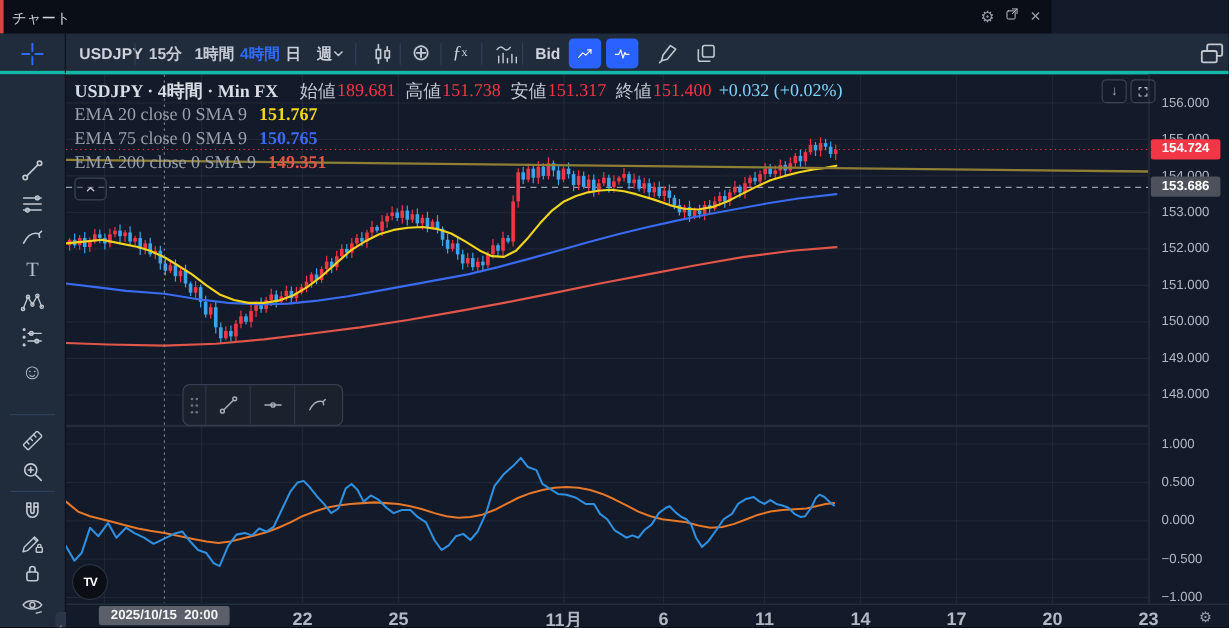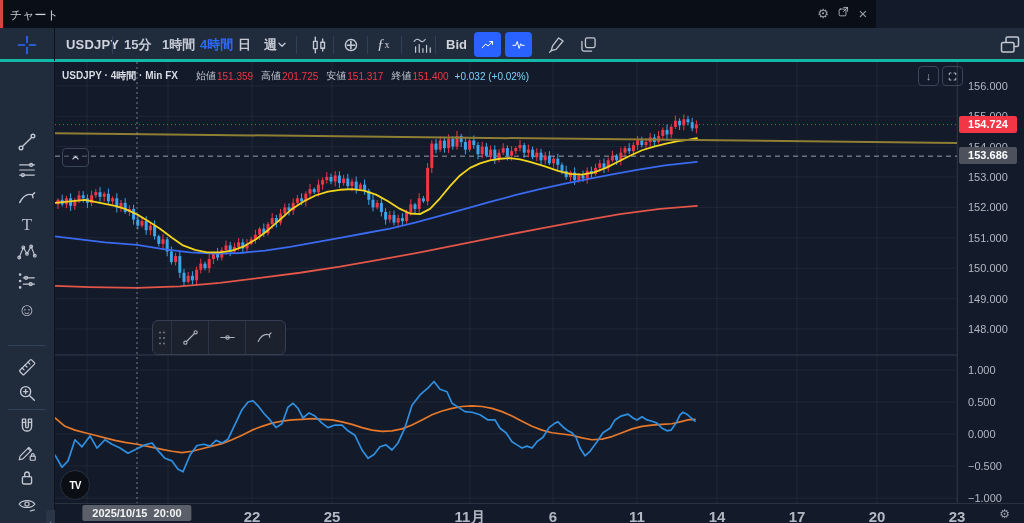--- a/index.html
+++ b/index.html
@@ -34,21 +34,21 @@
            border-right:1px solid #0e141f;box-sizing:border-box;}
   .tool{position:absolute;left:0;width:54px;height:26px;display:flex;align-items:center;
         justify-content:center;cursor:pointer;color:#b7bdc9;}
   .tool svg{display:block;}
   .hsep{position:absolute;left:8px;width:38px;height:1px;background:#31405a;}
   .side-collapse{position:absolute;left:46px;top:448px;width:9px;height:28px;background:#2a3648;
                  border-radius:4px 0 0 4px;color:#9aa0ab;font-size:10px;line-height:28px;
                  text-align:center;cursor:pointer;}
   
   #chart-svg{position:absolute;left:55px;top:62px;}
-  .legend{position:absolute;left:62px;top:66px;font-size:10px;z-index:5;}
+  .legend{position:absolute;left:62px;top:66px;font-size:15px;z-index:5;font-family:Liberation Serif, serif;}
   .legend-row{height:20px;display:flex;align-items:center;white-space:nowrap;}
   .legend-title{color:#d8dce4;font-weight:bold;margin-right:10px;}
   .ohlc-lbl{color:#c3c8d2;margin:0 1px 0 8px;}
   .ohlc-val{color:#f23645;}
   .chg{color:#7dd3fc;margin-left:6px;}
   .ind-lbl{color:#9aa1ad;margin-right:10px;}
   .ind-val{font-weight:bold;}
   .collapse-btn{position:absolute;left:62px;top:148px;width:25px;height:17px;border:1px solid #3b4557;
                 border-radius:4px;display:flex;align-items:center;justify-content:center;
                 cursor:pointer;z-index:5;background:rgba(19,26,41,.4);}
@@ -620,29 +620,43 @@
       <line x1="0" y1="71.22400000000007" x2="902" y2="80.95199999999986" stroke="#8f7f34" stroke-width="2"></line>
       <polyline points="0,356 10,364.32 20,368.16 30,370.72 40,373.28 50,375.84 60,378.4 70,380.32 82,382.24 95,384.8 107,387.36 117,389.28 127,390.56 137,389.28 147,386.72 157,384.16 167,381.6 177,377.76 187,373.28 197,368.16 207,364.32 217,361.12 227,359.2 237,357.92 247,357.28 257,356.64 267,357.28 277,357.92 287,359.84 297,362.4 307,365.6 317,368.16 327,369.44 337,368.8 347,366.88 357,363.04 367,357.92 377,352.8 387,348.96 397,346.4 407,344.48 417,343.84 427,344.48 437,346.4 447,349.6 457,354.08 467,359.2 477,364.32 487,368.16 497,370.72 507,372 517,373.28 527,375.84 537,377.76 547,377.12 557,374.56 567,370.72 577,366.88 587,364.32 597,363.04 607,362.4 617,361.76 625,359.84 633,357.92 640,357.28" fill="none" stroke="#e5782a" stroke-width="1.7" stroke-linejoin="round" stroke-linecap="round"></polyline>
       <polyline points="0,393.12 7,405.28 13,398.88 20,377.76 27,384.8 35,373.92 42,386.08 50,377.76 57,382.24 65,386.08 73,391.2 82,386.784 90,382.88 97,380.96 103,388.64 110,396.32 117,398.88 123,407.2 128,409.76 135,393.12 142,383.52 149,382.24 155,384.16 161,378.4 167,380.96 173,377.12 180,362.4 187,347.68 193,340 198,338.72 203,343.84 209,351.52 215,357.92 221,365.6 227,361.76 233,345.12 238,341.28 243,346.4 248,356 254,350.88 260,354.08 267,361.12 273,365.6 280,363.04 287,363.04 293,368.8 300,373.28 307,388 313,396.32 319,392.48 325,384.8 331,382.88 337,388 343,380.96 350,365.6 357,343.2 365,332.96 373,325.92 379,319.52 385,327.2 392,329.76 397,341.28 403,345.12 410,349.6 417,350.24 425,352.8 433,357.92 440,357.92 445,366.24 451,370.72 457,379.68 462,382.88 467,386.08 472,384.16 477,386.08 482,379.68 488,375.2 494,365.6 500,361.12 503,359.84 508,364.96 513,368.8 517,370.72 521,375.2 525,386.08 530,393.76 535,389.28 542,379.68 548,370.72 555,366.24 560,357.92 566,354.08 573,352.16 578,356 582,357.92 587,354.72 592,357.92 597,359.2 602,361.12 607,366.24 612,368.8 616,368.16 621,361.12 625,352.8 628,350.24 632,352.16 636,356 640,359.2" fill="none" stroke="#2f8fe0" stroke-width="1.7" stroke-linejoin="round" stroke-linecap="round"></polyline>
       <line x1="82" y1="0" x2="82" y2="441" stroke="#9aa0ab" stroke-width="1" stroke-dasharray="2,3" opacity="0.75"></line>
     </svg>
 
   <div class="legend">
     <div class="legend-row">
       <span class="legend-title">USDJPY · 4時間 · Min FX</span>
       <span class="ohlc-lbl">始値</span>
-        <span class="ohlc-val">151.359</span>
+        <span class="ohlc-val">189.681</span>
       <span class="ohlc-lbl">高値</span>
-        <span class="ohlc-val">201.725</span>
+        <span class="ohlc-val">151.738</span>
       <span class="ohlc-lbl">安値</span>
         <span class="ohlc-val">151.317</span>
       <span class="ohlc-lbl">終値</span>
         <span class="ohlc-val">151.400</span>
       <span class="chg">+0.032 (+0.02%)</span>
     </div>
+    <div id="ema-rows">
+        <div class="legend-row">
+          <span class="ind-lbl">EMA 20 close 0 SMA 9</span>
+          <span class="ind-val" style="color: rgb(240, 212, 30);">151.767</span>
+        </div>
+        <div class="legend-row">
+          <span class="ind-lbl">EMA 75 close 0 SMA 9</span>
+          <span class="ind-val" style="color: rgb(58, 106, 240);">150.765</span>
+        </div>
+        <div class="legend-row">
+          <span class="ind-lbl">EMA 200 close 0 SMA 9</span>
+          <span class="ind-val" style="color: rgb(226, 85, 73);">149.351</span>
+        </div>
+      </div>
   </div>
   <div class="collapse-btn">
     <svg width="11" height="9" viewBox="0 0 14 12" class="icon-stroke">
         <polyline points="3.5,8 7,4.5 10.5,8"></polyline>
       </svg>
   </div>
   <div class="pane-btns">
     <div class="pane-btn">↓</div>
     <div class="pane-btn">
       <svg width="11" height="11" viewBox="0 0 22 22" class="icon-stroke" style="stroke-width:1.8">

